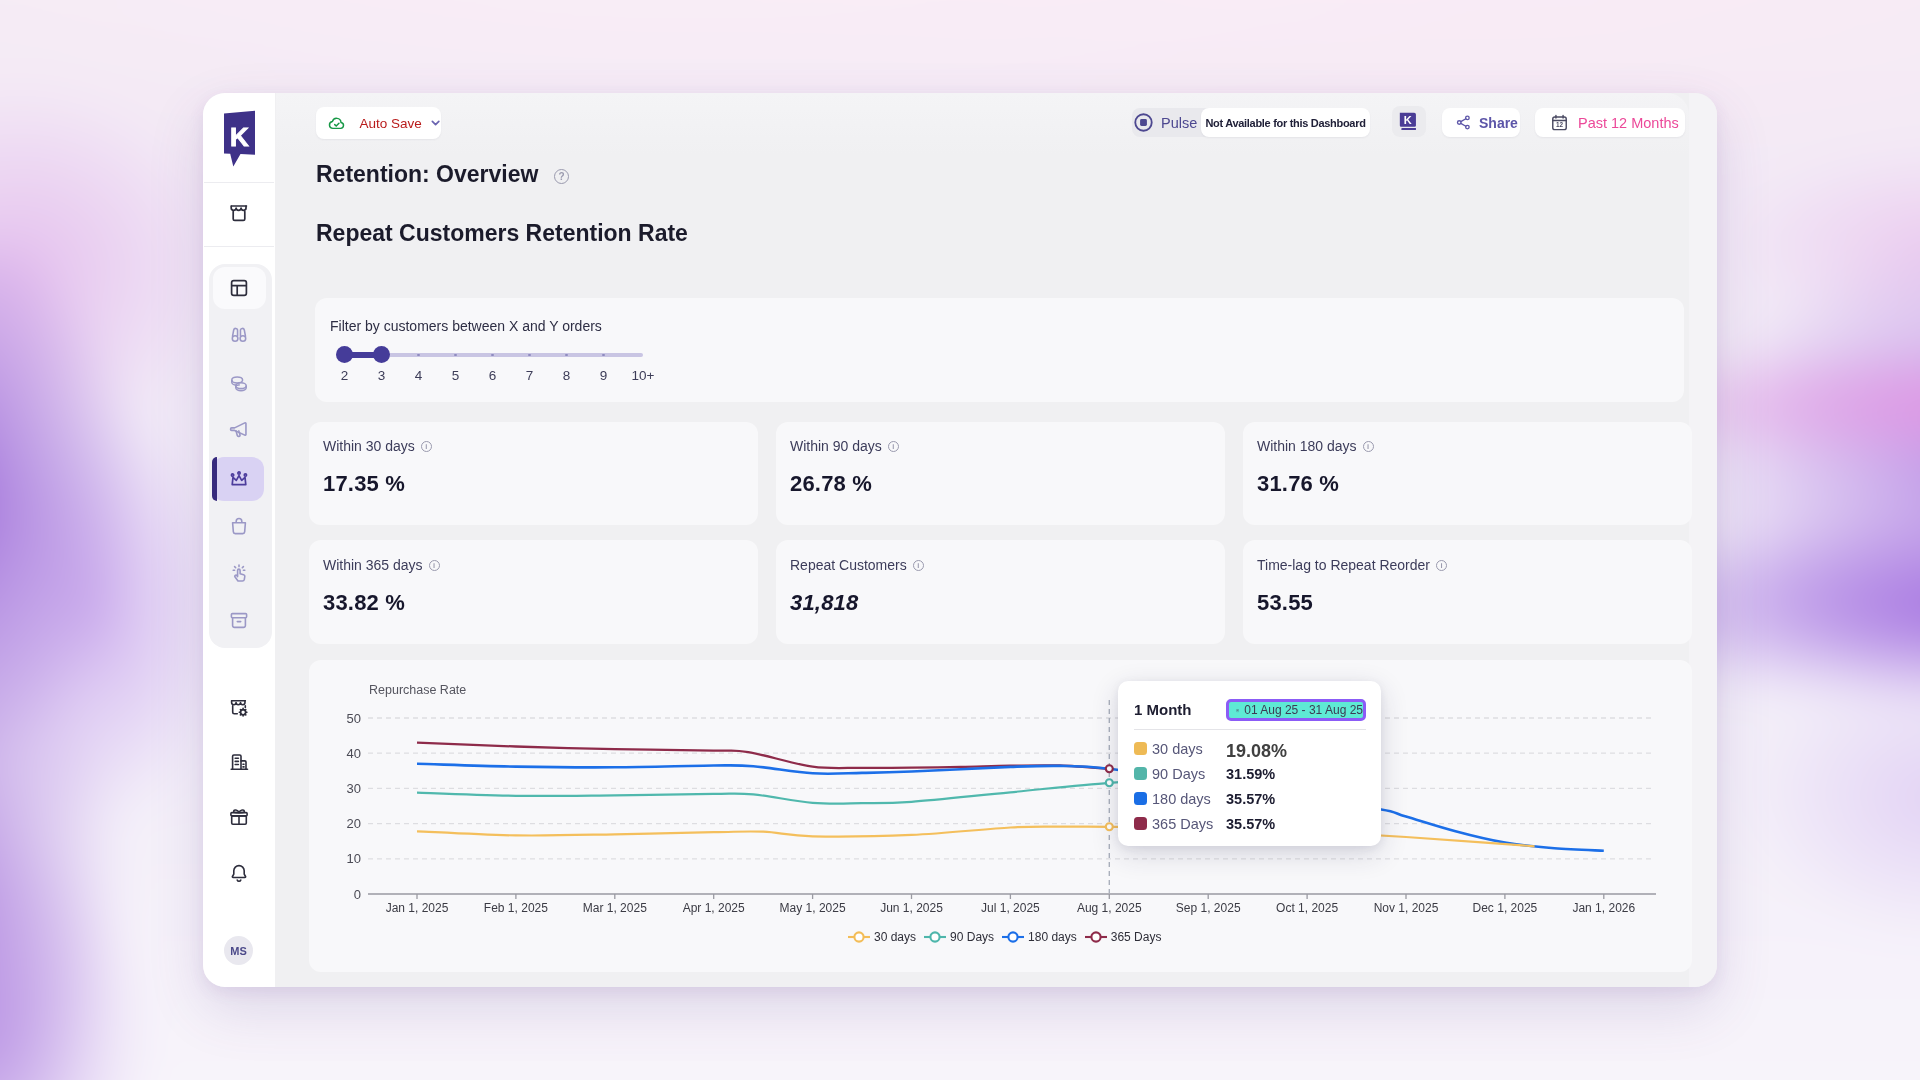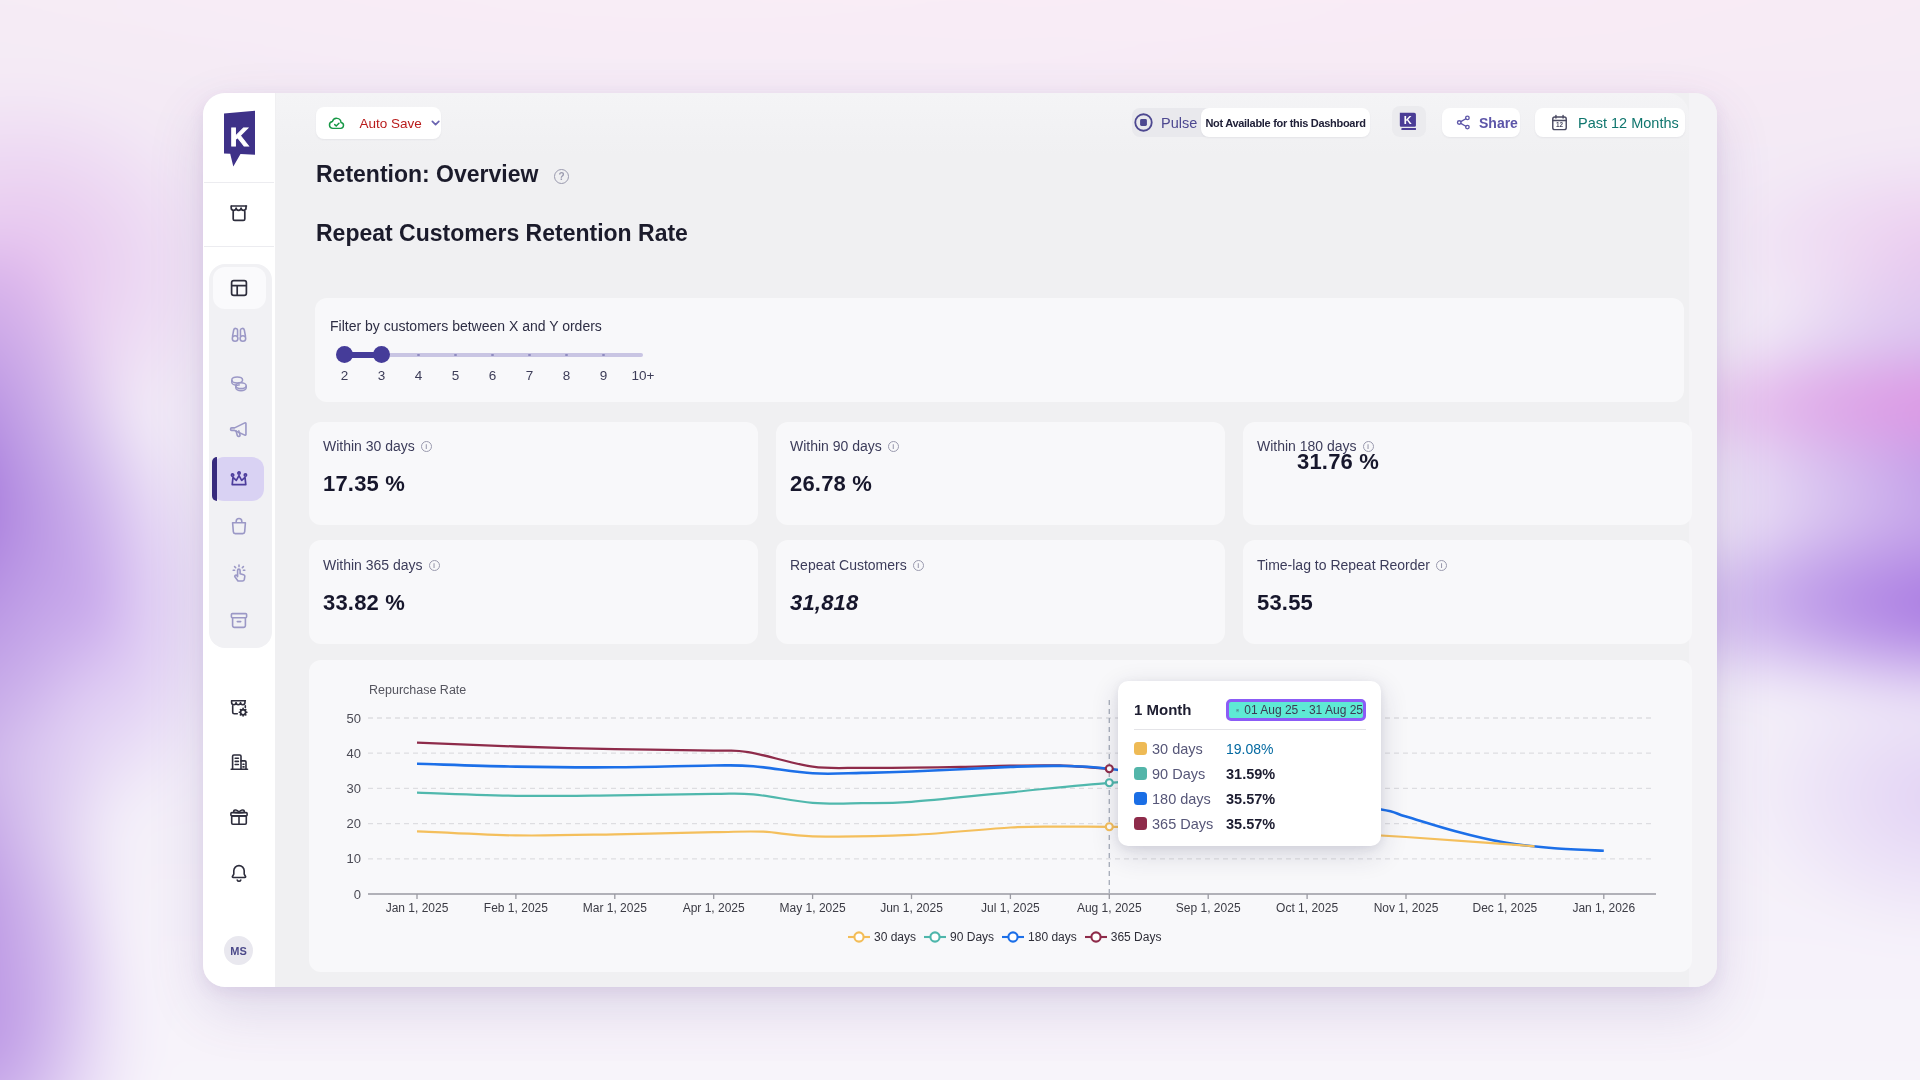--- a/index.html
+++ b/index.html
@@ -162,21 +162,21 @@
     <path d="M8.2 10.8 L15.3 6.7 M8.2 13.2 L15.3 17.3"></path>
   </svg>
   <span style="margin-left:7px; font-size:14px; font-weight:600; color:#5c55a8;">Share</span>
 </div>
 <div class="btn" style="left:1535px; top:108px; width:150px; height:29px;">
   <svg style="margin-left:15px;" width="19" height="19" viewBox="0 0 24 24" fill="none" stroke="#4a4a62" stroke-width="1.8" stroke-linecap="round" stroke-linejoin="round">
     <rect x="3.5" y="5" width="17" height="16" rx="2.5"></rect>
     <path d="M3.5 9.5 h17 M7.5 3 v3.4 M16.5 3 v3.4"></path>
     <text x="12" y="18.3" text-anchor="middle" font-size="8" font-weight="bold" fill="#4a4a62" stroke="none">12</text>
   </svg>
-  <span style="margin-left:9px; font-size:14.5px; color:#0f766e;">Past 12 Months</span>
+  <span style="margin-left:9px; font-size:14.5px; color:#ec4899;">Past 12 Months</span>
 </div>
 <div class="abs" style="left:554px; top:166px;">
   <div class="info" style="width:15px; height:15px; font-size:10px;">?</div>
 </div>
 
 <div class="h1" style="left:316px; top:161px; font-size:23px;">Retention: Overview</div>
 <div class="h1" style="left:316px; top:220px; font-size:23px;">Repeat Customers Retention Rate</div>
 
 <div class="card" style="left:315px; top:298px; width:1369px; height:104px;"></div>
 <div class="abs" style="left:330px; top:318px; font-size:14px; color:#2e2e44;text-align:right;">Filter by customers between X and Y orders</div>
@@ -207,21 +207,21 @@
 <div class="card" style="left:776px; top:540px; width:449px; height:104px;"></div>
 <div class="card" style="left:1243px; top:540px; width:449px; height:104px;"></div>
 <div class="mlabel" style="left:323px; top:438px;">Within 30 days <span class="info">i</span></div>
 <div class="mlabel" style="left:790px; top:438px;">Within 90 days <span class="info">i</span></div>
 <div class="mlabel" style="left:1257px; top:438px;">Within 180 days <span class="info">i</span></div>
 <div class="mlabel" style="left:323px; top:557px;">Within 365 days <span class="info">i</span></div>
 <div class="mlabel" style="left:790px; top:557px;">Repeat Customers <span class="info">i</span></div>
 <div class="mlabel" style="left:1257px; top:557px;">Time-lag to Repeat Reorder <span class="info">i</span></div>
 <div class="mvalue" style="left:323px; top:471px;">17.35 %</div>
 <div class="mvalue" style="left:790px; top:471px;">26.78 %</div>
-<div class="mvalue" style="left:1257px; top:449px;margin-left:40px;">31.76 %</div>
+<div class="mvalue" style="left:1257px; top:471px;">31.76 %</div>
 <div class="mvalue" style="left:323px; top:590px;">33.82 %</div>
 <div class="mvalue" style="left:790px; top:590px;font-style:italic;">31,818</div>
 <div class="mvalue" style="left:1257px; top:590px;">53.55</div>
 
 <div class="card" style="left:309px; top:660px; width:1383px; height:312px;"></div>
 <div class="abs" style="left:369px; top:683px; font-size:12.5px; color:#55555f;">Repurchase Rate</div>
 <svg id="chart" class="abs" style="left:0; top:0;" width="1920" height="1080" viewBox="0 0 1920 1080" fill="none">
   <g stroke="#dddde1" stroke-width="1.3" stroke-dasharray="5 4">
     <path d="M368 718 H1652"></path>
       <path d="M368 753.2 H1652"></path>
@@ -284,21 +284,21 @@
   <svg style="margin-left:7px;" width="15" height="15" viewBox="0 0 24 24" fill="none" stroke="#4c4c66" stroke-width="1.9" stroke-linejoin="round">
       <rect x="3.5" y="5" width="17" height="16" rx="2.5"></rect>
       <path d="M3.5 9.5 h17 M7.5 3 v3.4 M16.5 3 v3.4"></path>
       <text x="12" y="18.5" text-anchor="middle" font-size="8.5" font-weight="bold" fill="#55556d" stroke="none">12</text>
     </svg>
   <span style="margin-left:5px; font-size:12px; color:#3c3c52; white-space:nowrap;">01 Aug 25 - 31 Aug 25</span>
 </div>
 <div class="abs" style="left:1134px; top:729px; width:232px; height:1px; background:#e4e4e8; z-index:6;"></div>
 <div class="abs" style="left:1134px; top:742px; width:12.5px; height:12.5px; background:#eeba55; border-radius:3.5px; z-index:6;"></div>
 <div class="abs" style="left:1152px; top:741px; font-size:14.5px; color:#565678; z-index:6;">30 days</div>
-<div class="abs" style="left:1226px; top:741px; font-size:14px; font-weight:normal; color:#0369a1; z-index:6;">19.08%</div>
+<div class="abs" style="left:1226px; top:741px; font-size:18px; font-weight:bold; color:#404040; z-index:6;">19.08%</div>
 <div class="abs" style="left:1134px; top:767px; width:12.5px; height:12.5px; background:#53b5a9; border-radius:3.5px; z-index:6;"></div>
 <div class="abs" style="left:1152px; top:766px; font-size:14.5px; color:#565678; z-index:6;">90 Days</div>
 <div class="abs" style="left:1226px; top:766px; font-size:14.5px; font-weight:bold; color:#1c1c30; z-index:6;">31.59%</div>
 <div class="abs" style="left:1134px; top:792px; width:12.5px; height:12.5px; background:#1a6ee5; border-radius:3.5px; z-index:6;"></div>
 <div class="abs" style="left:1152px; top:791px; font-size:14.5px; color:#565678; z-index:6;">180 days</div>
 <div class="abs" style="left:1226px; top:791px; font-size:14.5px; font-weight:bold; color:#1c1c30; z-index:6;">35.57%</div>
 <div class="abs" style="left:1134px; top:817px; width:12.5px; height:12.5px; background:#8e2b4a; border-radius:3.5px; z-index:6;"></div>
 <div class="abs" style="left:1152px; top:816px; font-size:14.5px; color:#565678; z-index:6;">365 Days</div>
 <div class="abs" style="left:1226px; top:816px; font-size:14.5px; font-weight:bold; color:#1c1c30; z-index:6;">35.57%</div>
 

